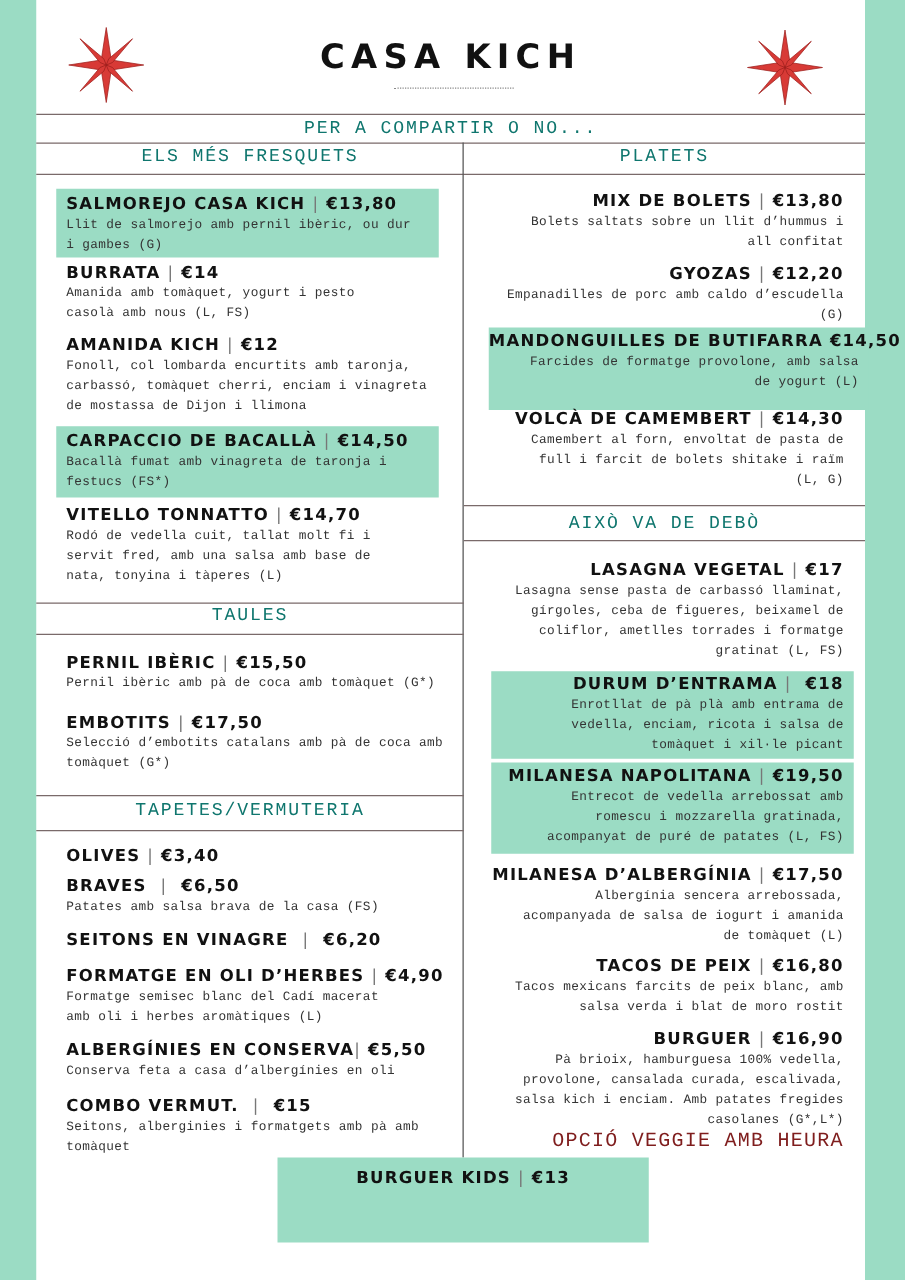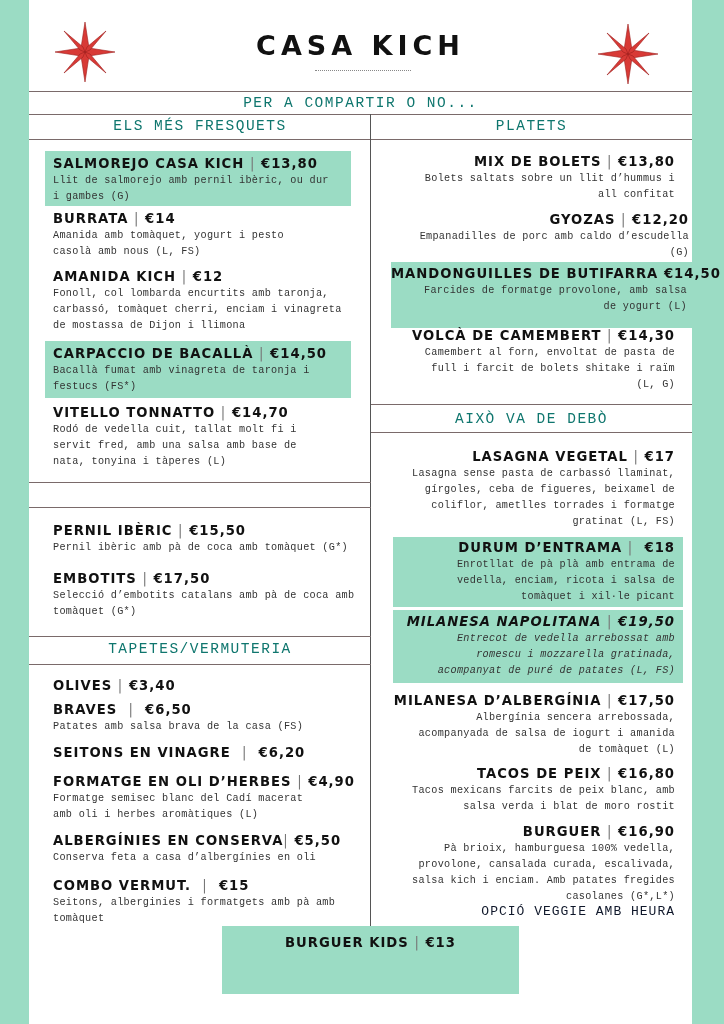--- a/index.html
+++ b/index.html
@@ -41,21 +41,21 @@
   }
   .item-name .sep { font-weight: normal; color: #777; }
   .item-desc {
     font-family: "Liberation Mono", monospace; font-size: 10.2px;
     color: #333; line-height: 16px; letter-spacing: 0.3px;
   }
   .right-align { text-align: right; }
   .center-align { text-align: center; }
   .note {
     position: absolute; font-family: "Liberation Mono", monospace;
-    font-size: 13px; letter-spacing: 1px; color: #0f172a;
+    font-size: 16px; letter-spacing: 1px; color: #7f1d1d;
   }
 </style>
 </head>
 <body>
 
 <div class="paper">
 
   <svg class="star left" viewBox="0 0 64 64">
     <g fill="#d83a36" stroke="#9c1f1c" stroke-width="0.6">
       <polygon points="32,2 36,28 32,32 28,28"></polygon>
@@ -116,20 +116,21 @@
       <div class="item-desc" style="width:275px;">Bacallà fumat amb vinagreta de taronja i festucs (FS*)</div>
     </div>
   </div>
 
   <div class="item" style="left:24px;top:404px;width:300px;">
     <div class="item-name"><span>VITELLO TONNATTO</span> <span class="sep">|</span> <span>€14,70</span></div>
     <div class="item-desc" style="width:265px;">Rodó de vedella cuit, tallat molt fi i servit fred, amb una salsa amb base de nata, tonyina i tàperes (L)</div>
   </div>
 
   <div class="hline" style="left:0;top:482px;width:342px;"></div>
+  <div class="section-title" style="left:0;top:485px;width:342px;">TAULES</div>
   <div class="hline" style="left:0;top:507px;width:342px;"></div>
 
   <div class="item" style="left:24px;top:522px;width:315px;">
     <div class="item-name"><span>PERNIL IBÈRIC</span> <span class="sep">|</span> <span>€15,50</span></div>
     <div class="item-desc" style="width:315px;">Pernil ibèric amb pà de coca amb tomàquet (G*)</div>
   </div>
 
   <div class="item" style="left:24px;top:570px;width:315px;">
     <div class="item-name"><span>EMBOTITS</span> <span class="sep">|</span> <span>€17,50</span></div>
     <div class="item-desc" style="width:315px;">Selecció d’embotits catalans amb pà de coca amb tomàquet (G*)</div>
@@ -165,21 +166,21 @@
   <div class="item" style="left:24px;top:877px;width:310px;">
     <div class="item-name"><span>COMBO VERMUT.</span> &nbsp;<span class="sep">|</span>&nbsp; <span>€15</span></div>
     <div class="item-desc" style="width:300px;">Seitons, alberginies i formatgets amb pà amb tomàquet</div>
   </div>
 
   <div class="item right-align" style="left:355px;top:153px;width:291px;">
     <div class="item-name"><span>MIX DE BOLETS</span> <span class="sep">|</span> <span>€13,80</span></div>
     <div class="item-desc" style="width:265px;margin-left:auto;">Bolets saltats sobre un llit d’hummus i all confitat</div>
   </div>
 
-  <div class="item right-align" style="left:369px;top:211px;width:291px;">
+  <div class="item right-align" style="left:355px;top:211px;width:291px;">
     <div class="item-name"><span>GYOZAS</span> <span class="sep">|</span> <span>€12,20</span></div>
     <div class="item-desc" style="width:285px;margin-left:auto;">Empanadilles de porc amb caldo d’escudella (G)</div>
   </div>
 
   <div class="item hl right-align" style="left:362px;top:262px;width:304px;height:66px;">
     <div style="padding:3px 8px 0 0;">
       <div class="item-name"><span>MANDONGUILLES DE BUTIFARRA</span> <span>€14,50</span></div>
       <div class="item-desc" style="width:270px;margin-left:auto;">Farcides de formatge provolone, amb salsa de yogurt (L)</div>
     </div>
   </div>
@@ -199,21 +200,21 @@
   </div>
 
   <div class="item hl right-align" style="left:364px;top:537px;width:290px;height:70px;">
     <div style="padding:2px 8px 0 0;">
       <div class="item-name"><span>DURUM D’ENTRAMA</span> <span class="sep">|</span>&nbsp; <span>€18</span></div>
       <div class="item-desc" style="width:240px;margin-left:auto;">Enrotllat de pà plà amb entrama de vedella, enciam, ricota i salsa de tomàquet i xil·le picant</div>
     </div>
   </div>
 
   <div class="item hl right-align" style="left:364px;top:610px;width:290px;height:73px;">
-    <div style="padding:3px 8px 0 0;font-style:italic;">
+    <div style="padding:3px 8px 0 0;">
       <div class="item-name"><span>MILANESA NAPOLITANA</span> <span class="sep">|</span> <span>€19,50</span></div>
       <div class="item-desc" style="width:262px;margin-left:auto;">Entrecot de vedella arrebossat amb romescu i mozzarella gratinada, acompanyat de puré de patates (L, FS)</div>
     </div>
   </div>
 
   <div class="item right-align" style="left:355px;top:692px;width:291px;">
     <div class="item-name"><span>MILANESA D’ALBERGÍNIA</span> <span class="sep">|</span> <span>€17,50</span></div>
     <div class="item-desc" style="width:262px;margin-left:auto;">Albergínia sencera arrebossada, acompanyada de salsa de iogurt i amanida de tomàquet (L)</div>
   </div>
 

